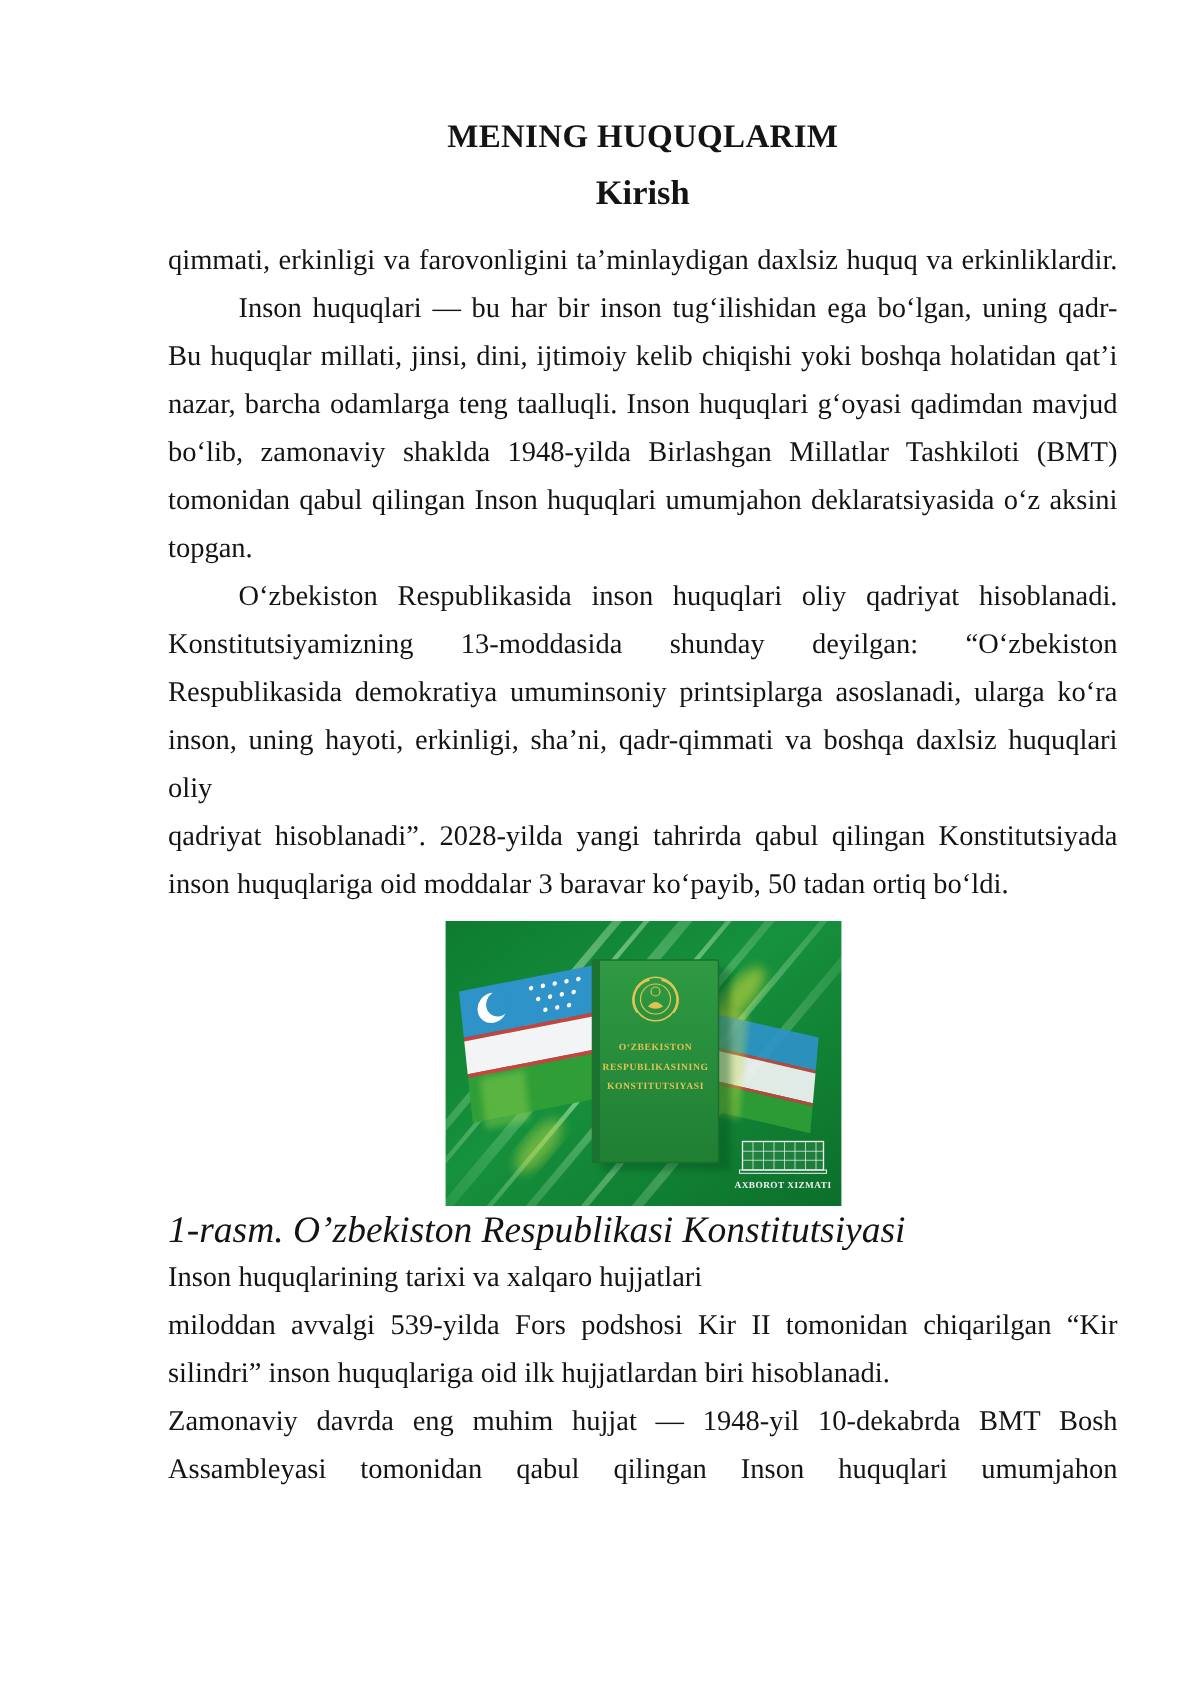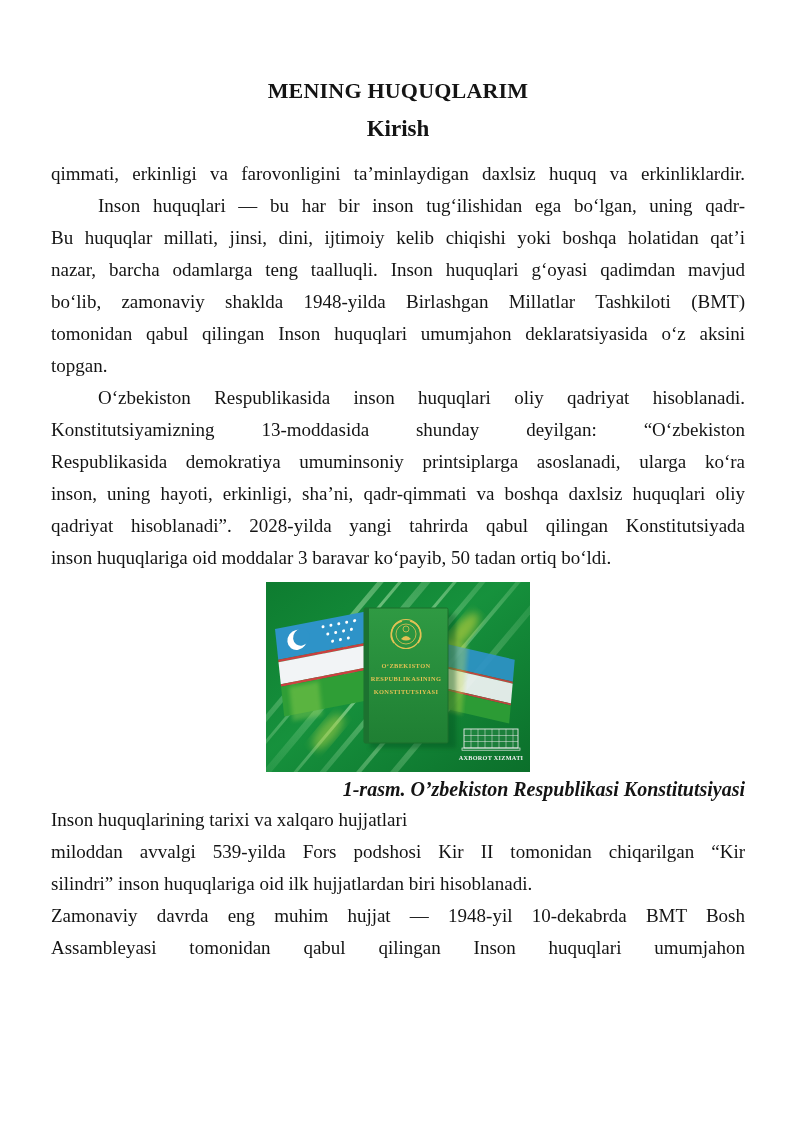--- a/index.html
+++ b/index.html
@@ -4,21 +4,21 @@
 <style>
   * { margin:0; padding:0; box-sizing:border-box; }
   html,body { background:#ffffff; }
   body {
     width:800px; height:1131px; overflow:hidden;
     font-family:"Liberation Serif","DejaVu Serif",serif;
     color:#141414;
   }
   .page {
     width:800px; height:1131px;
-    padding:76px 55px 0 51px;
+    padding:76px 55px 0 112px;
     background:#ffffff;
   }
   .doc-title {
     font-size:22px; line-height:30px; font-weight:bold;
     text-align:center; letter-spacing:0.2px;
   }
   .doc-subtitle {
     font-size:23px; line-height:30px; font-weight:bold;
     text-align:center; margin:8px 0 14px 0;
   }
@@ -26,22 +26,22 @@
   .line {
     font-size:19px; line-height:32px;
     text-align:justify; text-align-last:justify;
     white-space:normal;
   }
   .line.lastline { text-align-last:left; }
   .line.indent { text-indent:47px; }
   .figure-wrap { width:264px; height:190px; margin:8px auto 0 auto; }
   .figure-wrap svg { display:block; }
   .caption {
-    font-size:20px; line-height:30px; margin-top:2px;
-    font-weight:bold; font-style:italic; text-align:right;
+    font-size:25px; line-height:30px; margin-top:2px;
+    font-weight:normal; font-style:italic; text-align:left;
   }
   .section-heading {
     font-size:19px; line-height:32px; text-align:left;
   }
   .svg-text {
     font-family:"Liberation Serif","DejaVu Serif",serif;
     font-weight:bold;
   }
 </style>
 </head>

